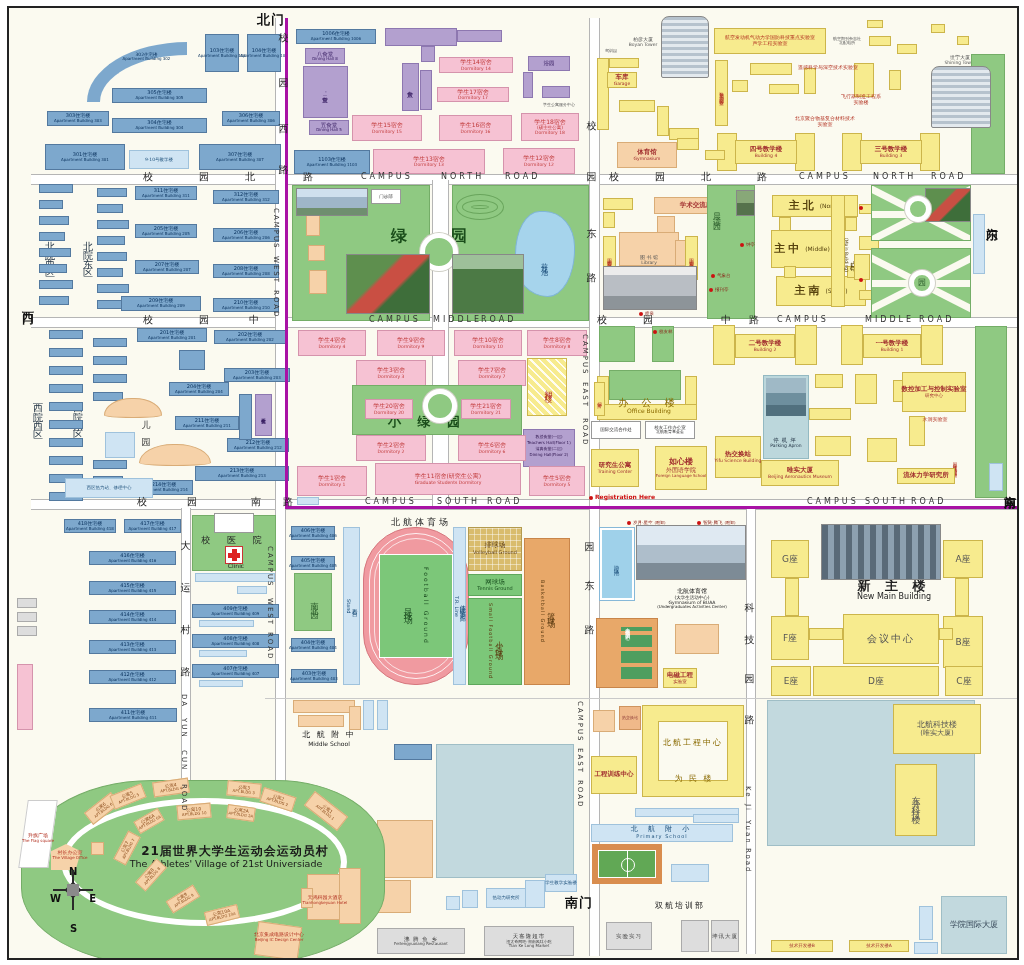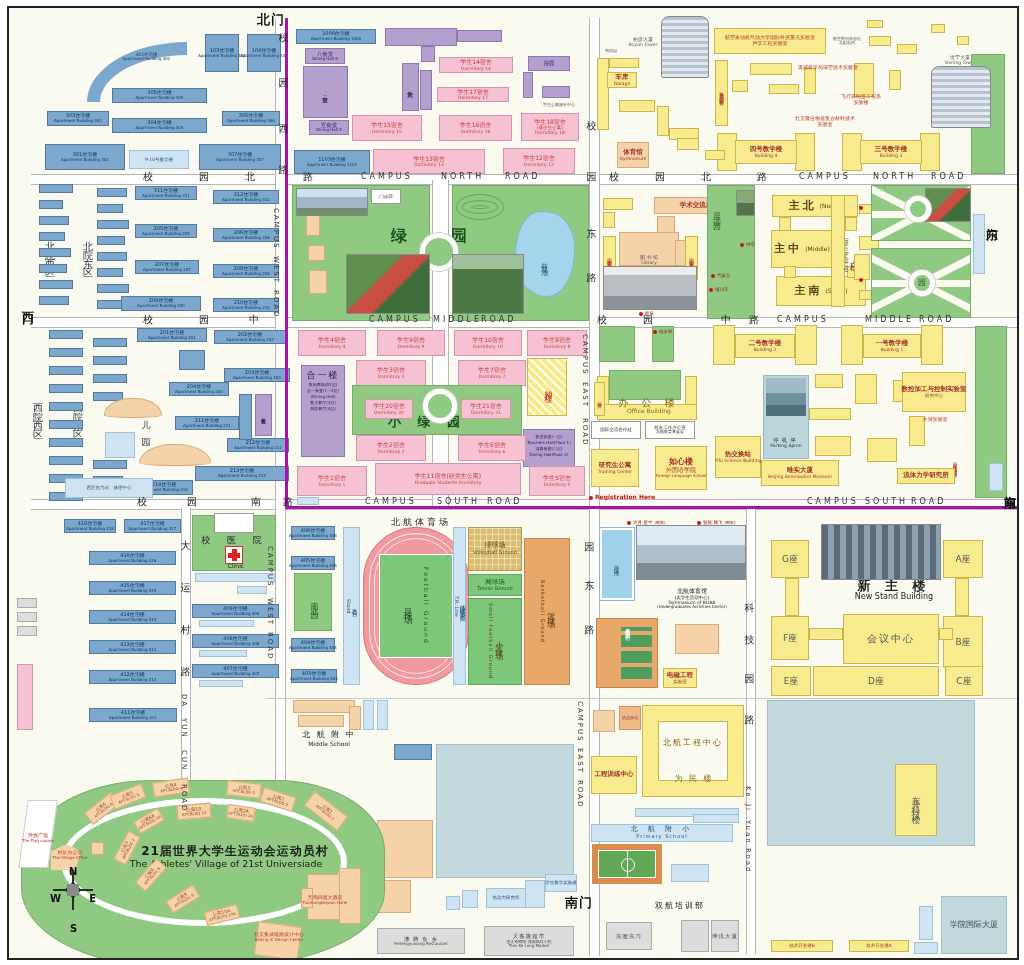--- a/index.html
+++ b/index.html
@@ -388,21 +388,21 @@
       <div class="rg yellow bld" style="left: 598px; top: 64px; width: 30px; height: 16px;">
         <span class="cn">车库</span>
         <span class="en">Garage</span>
       </div>
       <div class="rg yellow" style="left: 610px; top: 92px; width: 36px; height: 12px;"></div>
       <div class="rg yellow" style="left: 648px; top: 98px; width: 12px; height: 30px;"></div>
       <div class="rg yellow" style="left: 660px; top: 120px; width: 30px; height: 12px;"></div>
       <div class="rg label tiny" style="left: 586px; top: 38px; width: 32px; height: 10px;">
         <span class="cn">驾训园</span>
       </div>
-      <div class="rg peach bld" style="left: 608px; top: 134px; width: 32px; height: 26px;">
+      <div class="rg peach bld" style="left: 608px; top: 134px; width: 60px; height: 26px;">
         <span class="cn">体育馆</span>
         <span class="en">Gymnasium</span>
       </div>
       <div class="rg yellow" style="left: 668px; top: 130px; width: 22px; height: 12px;"></div>
       <div class="rg yellow" style="left: 696px; top: 142px; width: 20px; height: 10px;"></div>
       <div class="rg green" style="left: 283px; top: 177px; width: 138px; height: 136px;"></div>
       <div class="rg green" style="left: 443px; top: 177px; width: 137px; height: 136px;"></div>
       <div class="rg label biggreen" style="left: 380px; top: 218px; width: 20px; height: 20px;">
         <span class="cn">绿</span>
       </div>
@@ -432,28 +432,20 @@
         <span class="cn">学生9宿舍</span>
         <span class="en">Dormitory 9</span>
       </div>
       <div class="rg pink" style="left: 445px; top: 322px; width: 68px; height: 26px;">
         <span class="cn">学生10宿舍</span>
         <span class="en">Dormitory 10</span>
       </div>
       <div class="rg pink" style="left: 518px; top: 322px; width: 60px; height: 26px;">
         <span class="cn">学生8宿舍</span>
         <span class="en">Dormitory 8</span>
-      </div>
-      <div class="rg purple heyi" style="left: 292px; top: 357px; width: 44px; height: 92px;">
-        <span class="cn">合一楼</span>
-        <span class="ln">数码商场(B1层)</span>
-        <span class="ln">合一食堂(1—2层)</span>
-        <span class="ln">(Dining Hall)</span>
-        <span class="ln">教工餐厅(3层)</span>
-        <span class="ln">风味餐厅(4层)</span>
       </div>
       <div class="rg pink" style="left: 347px; top: 352px; width: 70px; height: 26px;">
         <span class="cn">学生3宿舍</span>
         <span class="en">Dormitory 3</span>
       </div>
       <div class="rg pink" style="left: 449px; top: 352px; width: 68px; height: 26px;">
         <span class="cn">学生7宿舍</span>
         <span class="en">Dormitory 7</span>
       </div>
       <div class="rg green" style="left: 343px; top: 377px; width: 170px; height: 50px;"></div>
@@ -938,21 +930,21 @@
         <span class="cn">C座</span>
       </div>
       <div class="rg yellow conf" style="left: 834px; top: 606px; width: 96px; height: 50px;">
         <span class="cn">会议中心</span>
       </div>
       <div class="rg photo nmbphoto" style="left: 812px; top: 516px; width: 120px; height: 56px;"></div>
       <div class="rg label nmb" style="left: 830px; top: 572px; width: 110px; height: 13px;">
         <span class="cn">新 主 楼</span>
       </div>
       <div class="rg label nmb-en" style="left: 828px; top: 585px; width: 114px; height: 9px;">
-        <span class="en">New Stand Building</span>
+        <span class="en">New Main Building</span>
       </div>
       <div class="rg label school" style="left: 694px; top: 697px; width: 32px; height: 10px;">
         <span class="cn">701所</span>
       </div>
       <div class="rg orange2" style="left: 610px; top: 698px; width: 22px; height: 24px;">
         <span class="cn">热交换站</span>
       </div>
       <div class="rg peach" style="left: 584px; top: 702px; width: 22px; height: 22px;"></div>
       <div class="rg ringb" style="left: 634px; top: 698px; width: 100px; height: 90px;"></div>
       <div class="rg label bld2" style="left: 648px; top: 728px; width: 72px; height: 14px;">
@@ -976,20 +968,24 @@
         <span class="cn">双航培训部</span>
       </div>
       <div class="rg gray graylab" style="left: 597px; top: 914px; width: 46px; height: 28px;">
         <span class="cn">实验实习</span>
       </div>
       <div class="rg gray" style="left: 672px; top: 912px; width: 28px; height: 32px;"></div>
       <div class="rg gray graylab" style="left: 702px; top: 912px; width: 28px; height: 32px;">
         <span class="cn">坤讯大厦</span>
       </div>
       <div class="rg bgray" style="left: 758px; top: 692px; width: 208px; height: 146px;"></div>
+      <div class="rg yellow kjlab" style="left: 884px; top: 696px; width: 88px; height: 50px;">
+        <span class="cn">北航科技楼</span>
+        <span class="cn2">(唯实大厦)</span>
+      </div>
       <div class="rg yellow dslab vv" style="left: 886px; top: 756px; width: 42px; height: 72px;">
         <span class="cn">东升科技楼</span>
       </div>
       <div class="rg yellow tinyyellow" style="left: 762px; top: 932px; width: 62px; height: 12px;">
         <span class="cn">技术开发楼B</span>
       </div>
       <div class="rg yellow tinyyellow" style="left: 840px; top: 932px; width: 60px; height: 12px;">
         <span class="cn">技术开发楼A</span>
       </div>
       <div class="rg lblue" style="left: 910px; top: 898px; width: 14px; height: 34px;"></div>

